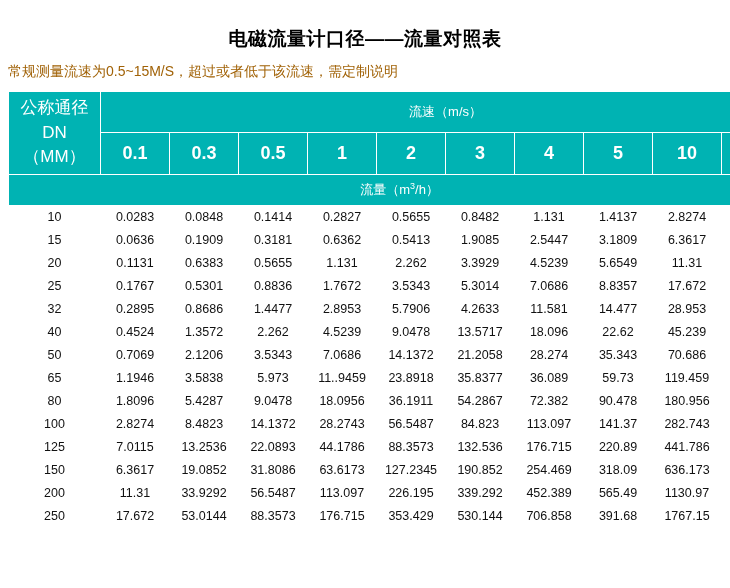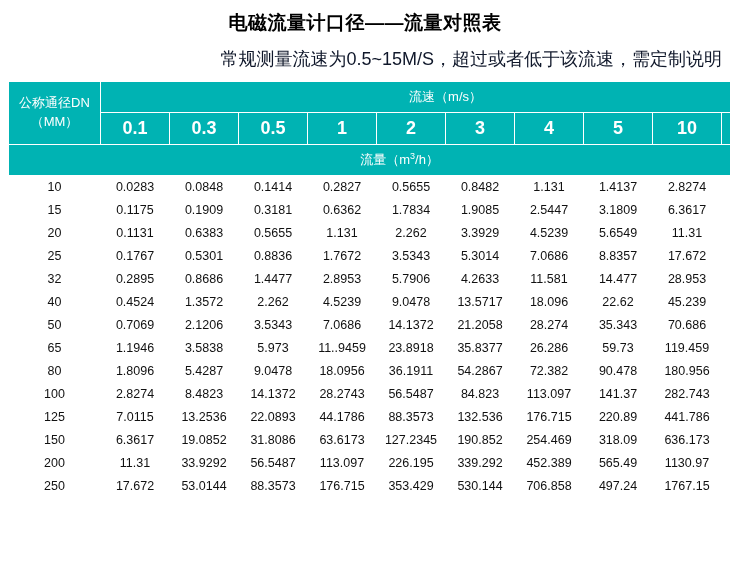--- a/index.html
+++ b/index.html
@@ -10,34 +10,34 @@
   body {
     width: 730px;
     height: 588px;
     font-family: "Liberation Sans", sans-serif;
     color: #000000;
     overflow: hidden;
   }
   .page {
     width: 730px;
     box-sizing: border-box;
-    padding: 0 8px;
+    padding: 16px 8px;
   }
   .title {
     text-align: center;
     font-size: 19px;
     font-weight: bold;
     color: #000;
     padding-top: 10px;
     letter-spacing: 0.5px;
   }
   .subtitle {
-    text-align: right;
-    font-size: 18px;
-    color: #0f172a;
+    text-align: left;
+    font-size: 14px;
+    color: #a16207;
     padding-top: 11px;
     padding-bottom: 10px;
   }
   table.flow {
     border-collapse: collapse;
     width: 714px;
     margin: 0 auto;
     table-layout: fixed;
   }
   table.flow th, table.flow td {
@@ -48,21 +48,21 @@
   .hdr {
     background: #00b3b3;
     color: #ffffff;
     font-size: 13px;
     font-weight: normal;
     padding: 5px 2px;
   }
   .hdr-dn {
     background: #00b3b3;
     color: #ffffff;
-    font-size: 13px;
+    font-size: 17px;
     line-height: 1.45;
     padding: 4px 2px;
   }
   .hdr-speed {
     font-size: 13px;
     padding: 6px 2px;
   }
   .hdr-tick {
     font-size: 18px;
     font-weight: bold;
@@ -146,25 +146,25 @@
           <td>0.2827</td>
           <td>0.5655</td>
           <td>0.8482</td>
           <td>1.131</td>
           <td>1.4137</td>
           <td>2.8274</td>
           <td>4.241</td>
         </tr>
         <tr>
           <td>15</td>
-          <td>0.1175</td>
+          <td>0.0636</td>
           <td>0.1909</td>
           <td>0.3181</td>
           <td>0.6362</td>
-          <td>1.7834</td>
+          <td>0.5413</td>
           <td>1.9085</td>
           <td>2.5447</td>
           <td>3.1809</td>
           <td>6.3617</td>
           <td>9.543</td>
         </tr>
         <tr>
           <td>20</td>
           <td>0.1131</td>
           <td>0.6383</td>
@@ -230,21 +230,21 @@
           <td>106.03</td>
         </tr>
         <tr>
           <td>65</td>
           <td>1.1946</td>
           <td>3.5838</td>
           <td>5.973</td>
           <td>11..9459</td>
           <td>23.8918</td>
           <td>35.8377</td>
-          <td>26.286</td>
+          <td>36.089</td>
           <td>59.73</td>
           <td>119.459</td>
           <td>179.19</td>
         </tr>
         <tr>
           <td>80</td>
           <td>1.8096</td>
           <td>5.4287</td>
           <td>9.0478</td>
           <td>18.0956</td>
@@ -309,20 +309,20 @@
         </tr>
         <tr>
           <td>250</td>
           <td>17.672</td>
           <td>53.0144</td>
           <td>88.3573</td>
           <td>176.715</td>
           <td>353.429</td>
           <td>530.144</td>
           <td>706.858</td>
-          <td>497.24</td>
+          <td>391.68</td>
           <td>1767.15</td>
           <td>2650.7</td>
         </tr>
       </tbody>
   </table>
 
 </div>
 
 </body></html>

